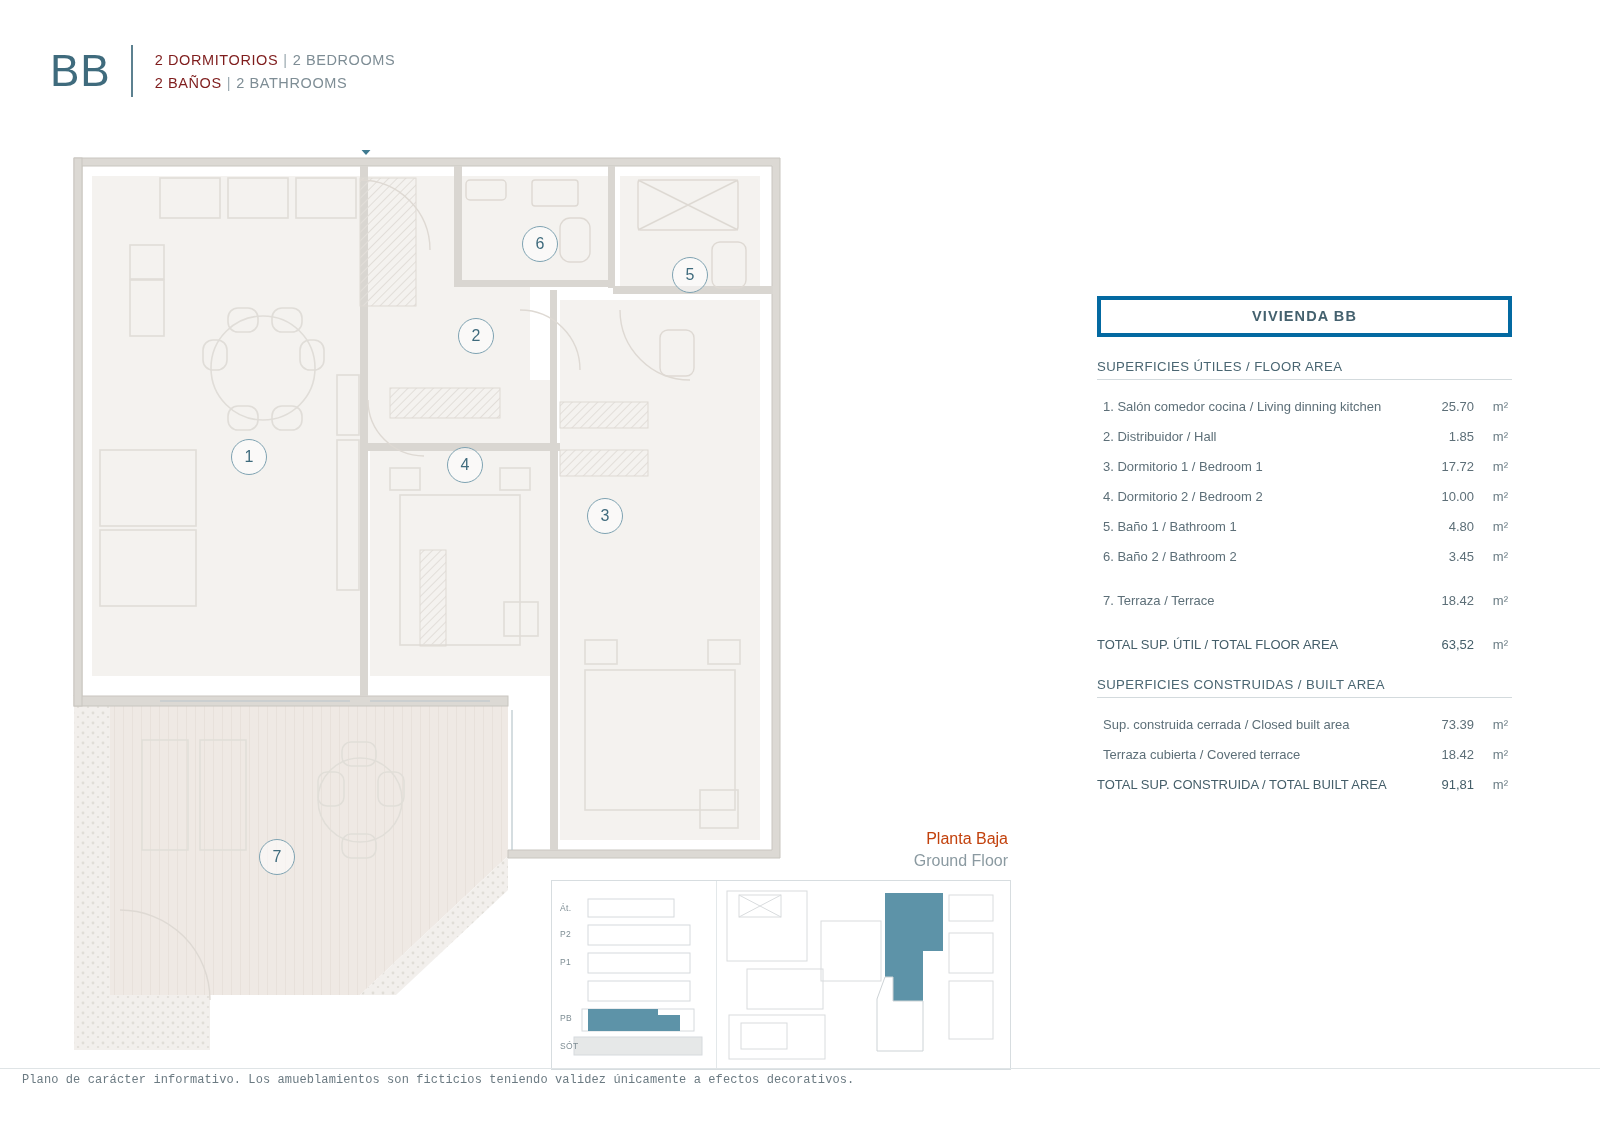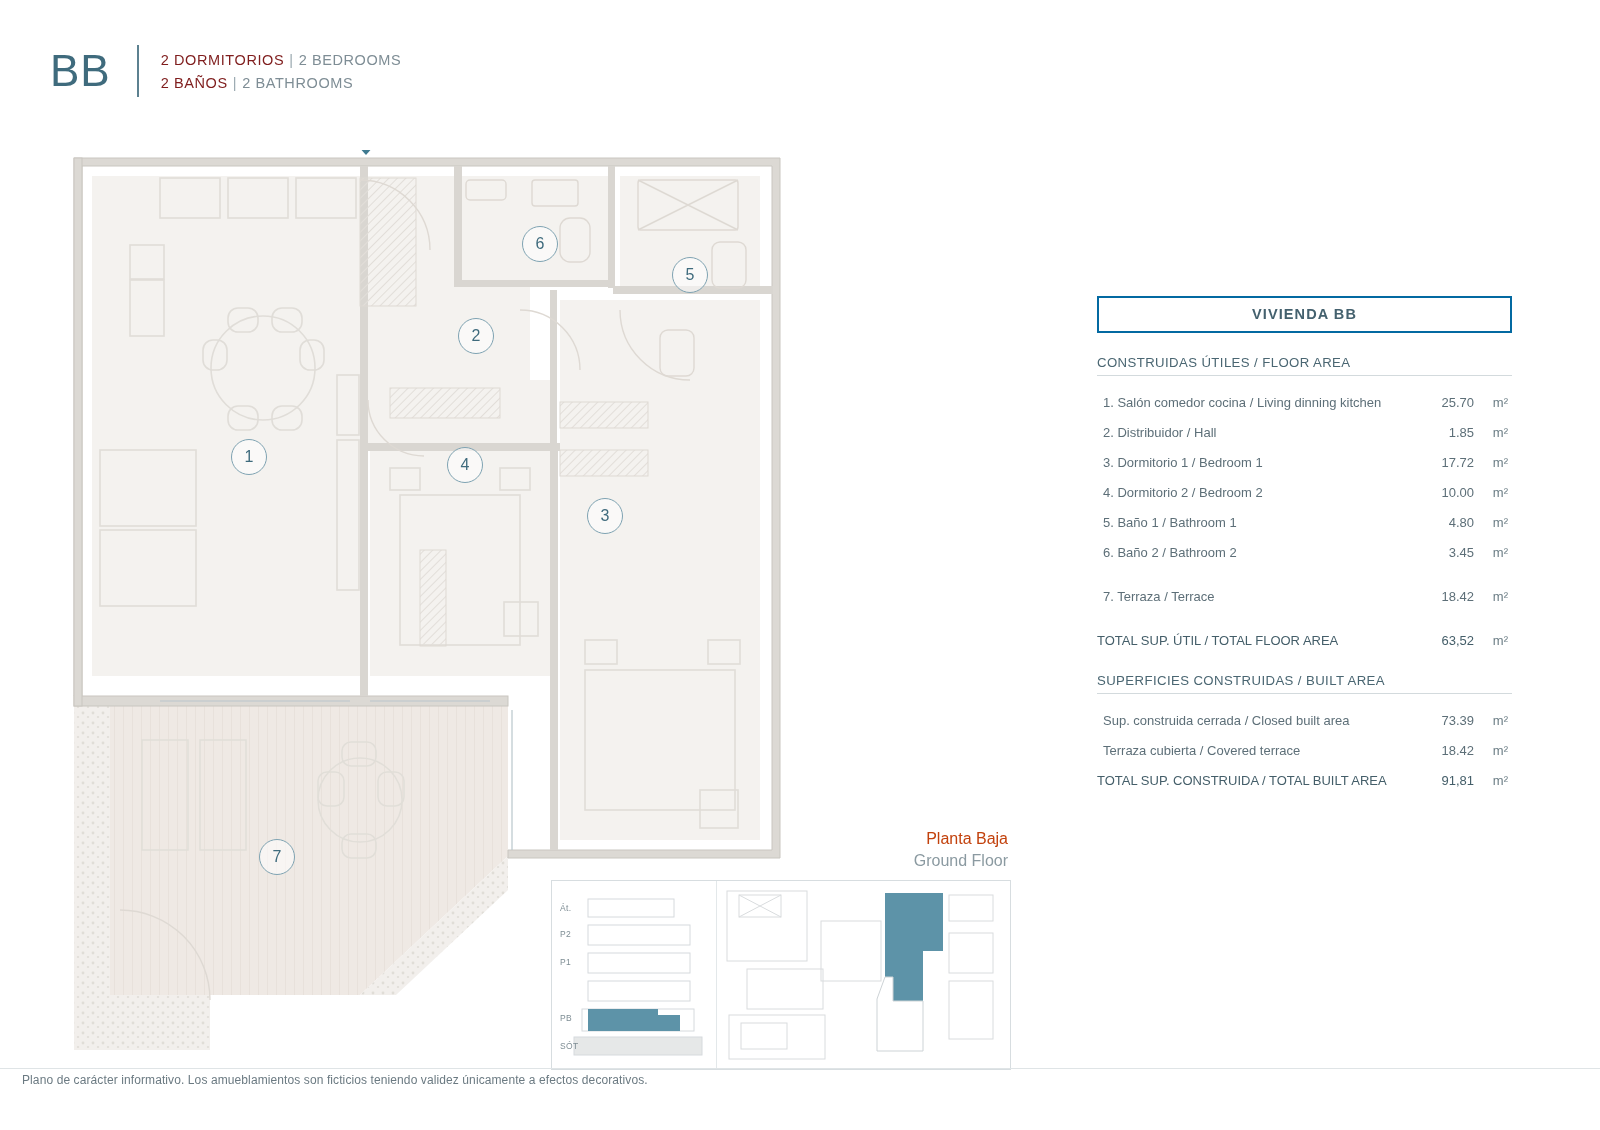--- a/index.html
+++ b/index.html
@@ -28,21 +28,21 @@
     top: 45px;
     display: flex;
     align-items: center;
   }
   .header-code {
     font-size: 44px;
     letter-spacing: 1px;
     color: #3f6b7d;
     font-weight: 400;
     line-height: 1;
-    padding-right: 26px;
+    padding-right: 20px;
   }
   .header-divider {
     width: 2px;
     height: 52px;
     background: #3f6b7d;
     margin-right: 22px;
     opacity: .85;
   }
   .header-lines {
     display: flex;
@@ -85,21 +85,21 @@
   }
 
   
   .legend {
     position: absolute;
     left: 1097px;
     top: 296px;
     width: 415px;
   }
   .legend-title-box {
-    border: 2px solid #0369a1;
+    border: 4px solid #0369a1;
     text-align: center;
     padding: 8px 0 9px;
     font-size: 14.5px;
     letter-spacing: 1.1px;
     color: #44616e;
     font-weight: bold;
   }
   .legend-section {
     margin-top: 22px;
   }
@@ -164,20 +164,21 @@
   }
 
   
   .footer {
     position: absolute;
     left: 22px;
     top: 1073px;
     font-size: 12px;
     color: #6b7a82;
     letter-spacing: .1px;
+    font-family: Liberation Mono, monospace;
   }
   .footer-rule {
     position: absolute;
     left: 0;
     top: 1068px;
     width: 1600px;
     height: 1px;
     background: #dfe4e6;
   }
 </style>
@@ -342,21 +343,21 @@
     <div class="room-num" style="left:387px; top:297px;">4</div>
     <div class="room-num" style="left:612px; top:107px;">5</div>
     <div class="room-num" style="left:462px; top:76px;">6</div>
     <div class="room-num" style="left:199px; top:689px;">7</div>
   </div>
 
   <div class="legend">
     <div class="legend-title-box">VIVIENDA BB</div>
 
     <div class="legend-section">
-      <div class="section-head">CONSTRUIDAS ÚTILES / FLOOR AREA</div>
+      <div class="section-head">SUPERFICIES ÚTILES / FLOOR AREA</div>
 
       <div class="row">
         <span class="label">1. Salón comedor cocina / Living dinning kitchen</span>
         <span class="value">25.70</span>
         <span class="unit">m²</span>
       </div>
       <div class="row">
         <span class="label">2. Distribuidor / Hall</span>
         <span class="value">1.85</span>
         <span class="unit">m²</span>

